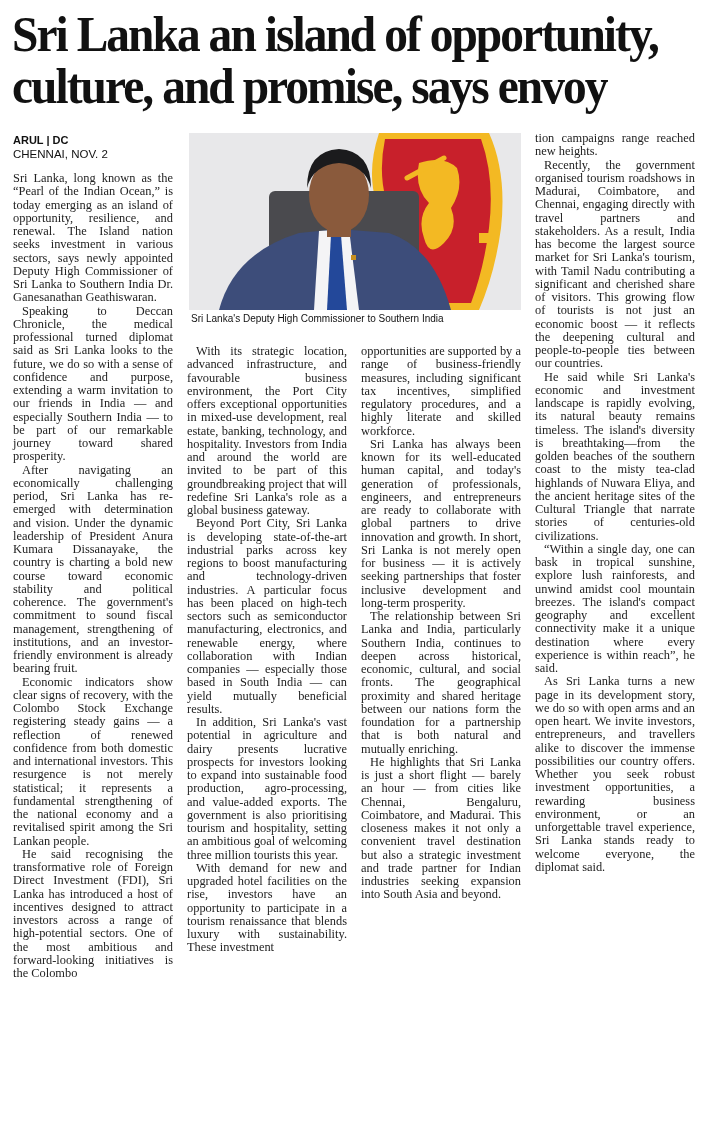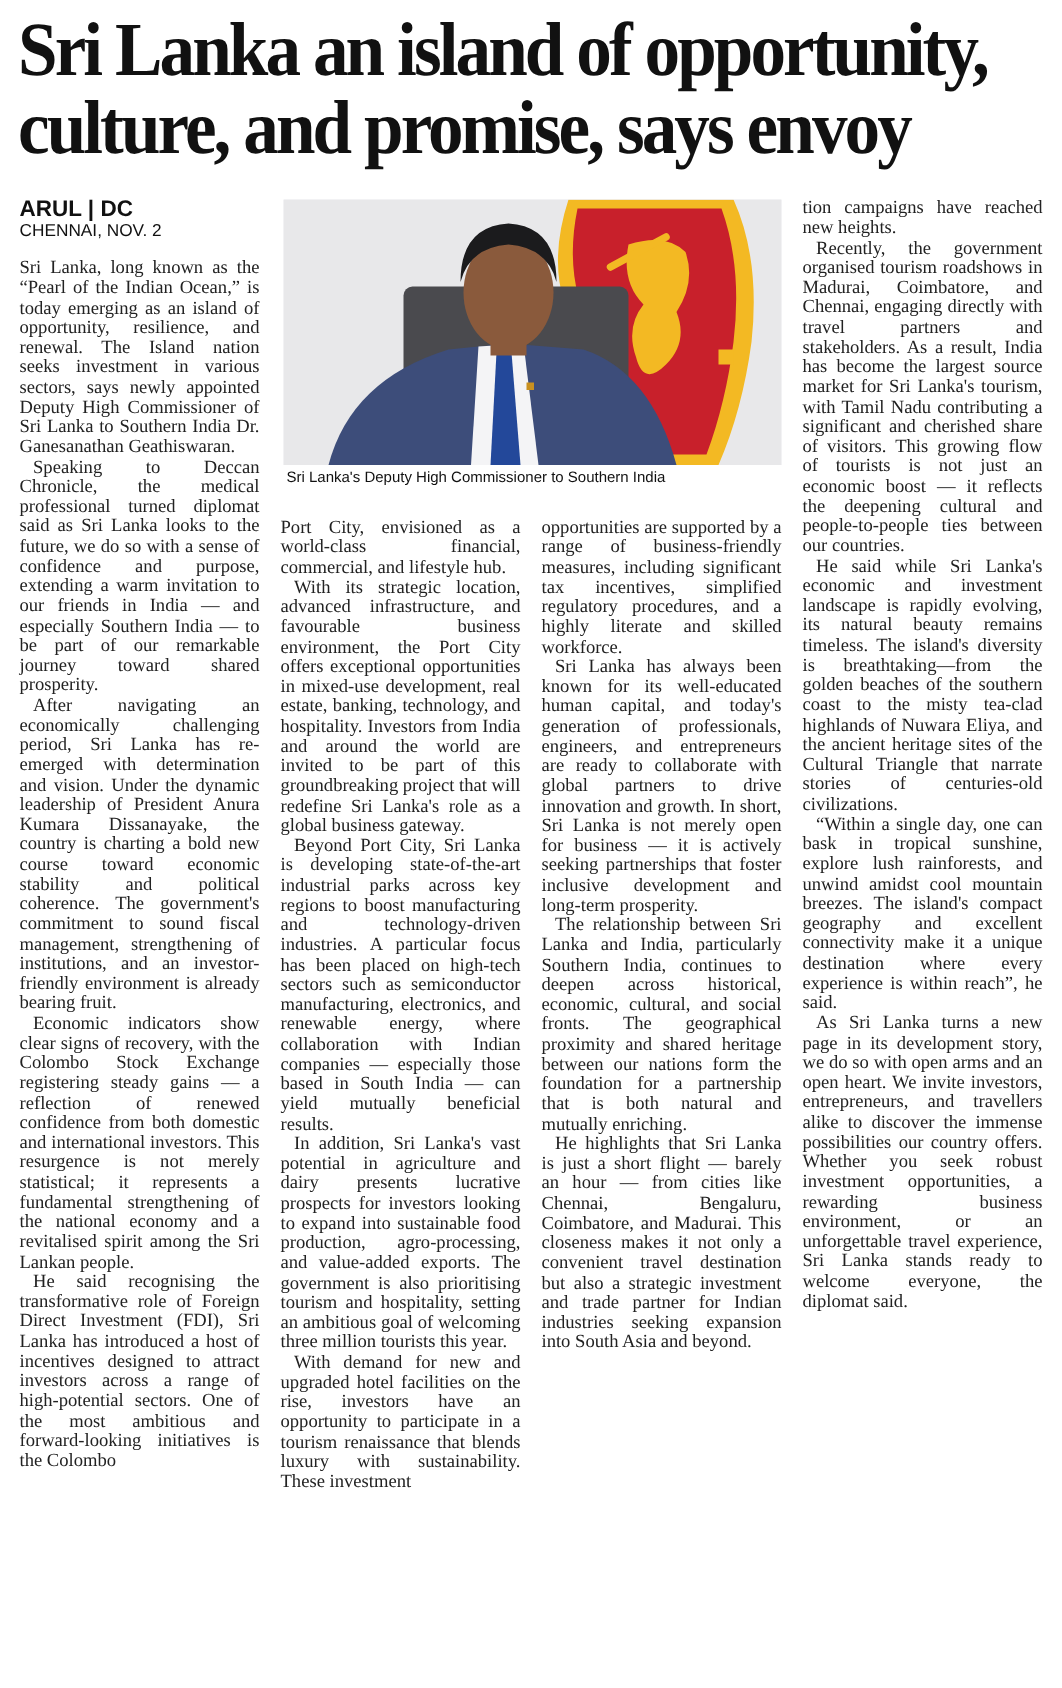--- a/index.html
+++ b/index.html
@@ -9,21 +9,21 @@
     font-family: "Liberation Serif", "DejaVu Serif", serif;
     font-weight: bold; font-size: 51px; line-height: 52px;
     letter-spacing: -2.1px; color: #111;
     transform: scaleX(0.93); transform-origin: left top;
     white-space: nowrap;
   }
   .byline {
     position: absolute; left: 13px; top: 133px;
     font-family: "Liberation Sans", "DejaVu Sans", sans-serif;
   }
-  .byline .author { font-weight: bold; font-size: 15px; line-height: 14px; color: #111; }
+  .byline .author { font-weight: bold; font-size: 11px; line-height: 14px; color: #111; }
   .byline .dateline { font-size: 11.5px; line-height: 14px; color: #111; }
   .col {
     position: absolute;
     font-family: "Liberation Serif", "DejaVu Serif", serif;
     font-size: 12.4px; line-height: 13.25px; color: #222;
     text-align: justify; hyphens: manual;
   }
   .col p { margin: 0; text-indent: 9px; }
   .col p.noindent { text-indent: 0; }
   #col1 { left: 13px; top: 172px; width: 160px; }
@@ -84,33 +84,32 @@
 
 <div class="col" id="col1">
   <p class="noindent">Sri Lanka, long known as the “Pearl of the Indian Ocean,” is today emerging as an island of opportunity, resilience, and renewal. The Island nation seeks investment in various sectors, says newly appointed Deputy High Commissioner of Sri Lanka to Southern India Dr. Ganesanathan Geathiswaran.</p>
   <p>Speaking to Deccan Chronicle, the medical professional turned diplomat said as Sri Lanka looks to the future, we do so with a sense of confidence and purpose, extending a warm invitation to our friends in India — and especially Southern India — to be part of our remarkable journey toward shared prosperity.</p>
   <p>After navigating an economically challenging period, Sri Lanka has re-emerged with determination and vision. Under the dynamic leadership of President Anura Kumara Dissanayake, the country is charting a bold new course toward economic stability and political coherence. The government's commitment to sound fiscal management, strengthening of institutions, and an investor-friendly environment is already bearing fruit.</p>
   <p>Economic indicators show clear signs of recovery, with the Colombo Stock Exchange registering steady gains — a reflection of renewed confidence from both domestic and international investors. This resurgence is not merely statistical; it represents a fundamental strengthening of the national economy and a revitalised spirit among the Sri Lankan people.</p>
   <p>He said recognising the transformative role of Foreign Direct Investment (FDI), Sri Lanka has introduced a host of incentives designed to attract investors across a range of high-potential sectors. One of the most ambitious and forward-looking initiatives is the Colombo</p>
 </div>
 
 <div class="col" id="col2">
-  <p class="noindent">Port City, envisioned as a world-class financial, commercial, and lifestyle hub.</p>
   <p>With its strategic location, advanced infrastructure, and favourable business environment, the Port City offers exceptional opportunities in mixed-use development, real estate, banking, technology, and hospitality. Investors from India and around the world are invited to be part of this groundbreaking project that will redefine Sri Lanka's role as a global business gateway.</p>
   <p>Beyond Port City, Sri Lanka is developing state-of-the-art industrial parks across key regions to boost manufacturing and technology-driven industries. A particular focus has been placed on high-tech sectors such as semiconductor manufacturing, electronics, and renewable energy, where collaboration with Indian companies — especially those based in South India — can yield mutually beneficial results.</p>
   <p>In addition, Sri Lanka's vast potential in agriculture and dairy presents lucrative prospects for investors looking to expand into sustainable food production, agro-processing, and value-added exports. The government is also prioritising tourism and hospitality, setting an ambitious goal of welcoming three million tourists this year.</p>
   <p>With demand for new and upgraded hotel facilities on the rise, investors have an opportunity to participate in a tourism renaissance that blends luxury with sustainability. These investment</p>
 </div>
 
 <div class="col" id="col3">
   <p class="noindent">opportunities are supported by a range of business-friendly measures, including significant tax incentives, simplified regulatory procedures, and a highly literate and skilled workforce.</p>
   <p>Sri Lanka has always been known for its well-educated human capital, and today's generation of professionals, engineers, and entrepreneurs are ready to collaborate with global partners to drive innovation and growth. In short, Sri Lanka is not merely open for business — it is actively seeking partnerships that foster inclusive development and long-term prosperity.</p>
   <p>The relationship between Sri Lanka and India, particularly Southern India, continues to deepen across historical, economic, cultural, and social fronts. The geographical proximity and shared heritage between our nations form the foundation for a partnership that is both natural and mutually enriching.</p>
   <p>He highlights that Sri Lanka is just a short flight — barely an hour — from cities like Chennai, Bengaluru, Coimbatore, and Madurai. This closeness makes it not only a convenient travel destination but also a strategic investment and trade partner for Indian industries seeking expansion into South Asia and beyond.</p>
 </div>
 
 <div class="col" id="col4">
-  <p class="noindent">tion campaigns have reached new heights.</p>
+  <p class="noindent">tion campaigns range reached new heights.</p>
   <p>Recently, the government organised tourism roadshows in Madurai, Coimbatore, and Chennai, engaging directly with travel partners and stakeholders. As a result, India has become the largest source market for Sri Lanka's tourism, with Tamil Nadu contributing a significant and cherished share of visitors. This growing flow of tourists is not just an economic boost — it reflects the deepening cultural and people-to-people ties between our countries.</p>
   <p>He said while Sri Lanka's economic and investment landscape is rapidly evolving, its natural beauty remains timeless. The island's diversity is breathtaking—from the golden beaches of the southern coast to the misty tea-clad highlands of Nuwara Eliya, and the ancient heritage sites of the Cultural Triangle that narrate stories of centuries-old civilizations.</p>
   <p>“Within a single day, one can bask in tropical sunshine, explore lush rainforests, and unwind amidst cool mountain breezes. The island's compact geography and excellent connectivity make it a unique destination where every experience is within reach”, he said.</p>
   <p>As Sri Lanka turns a new page in its development story, we do so with open arms and an open heart. We invite investors, entrepreneurs, and travellers alike to discover the immense possibilities our country offers. Whether you seek robust investment opportunities, a rewarding business environment, or an unforgettable travel experience, Sri Lanka stands ready to welcome everyone, the diplomat said.</p>
 </div>
 
 </body></html>

